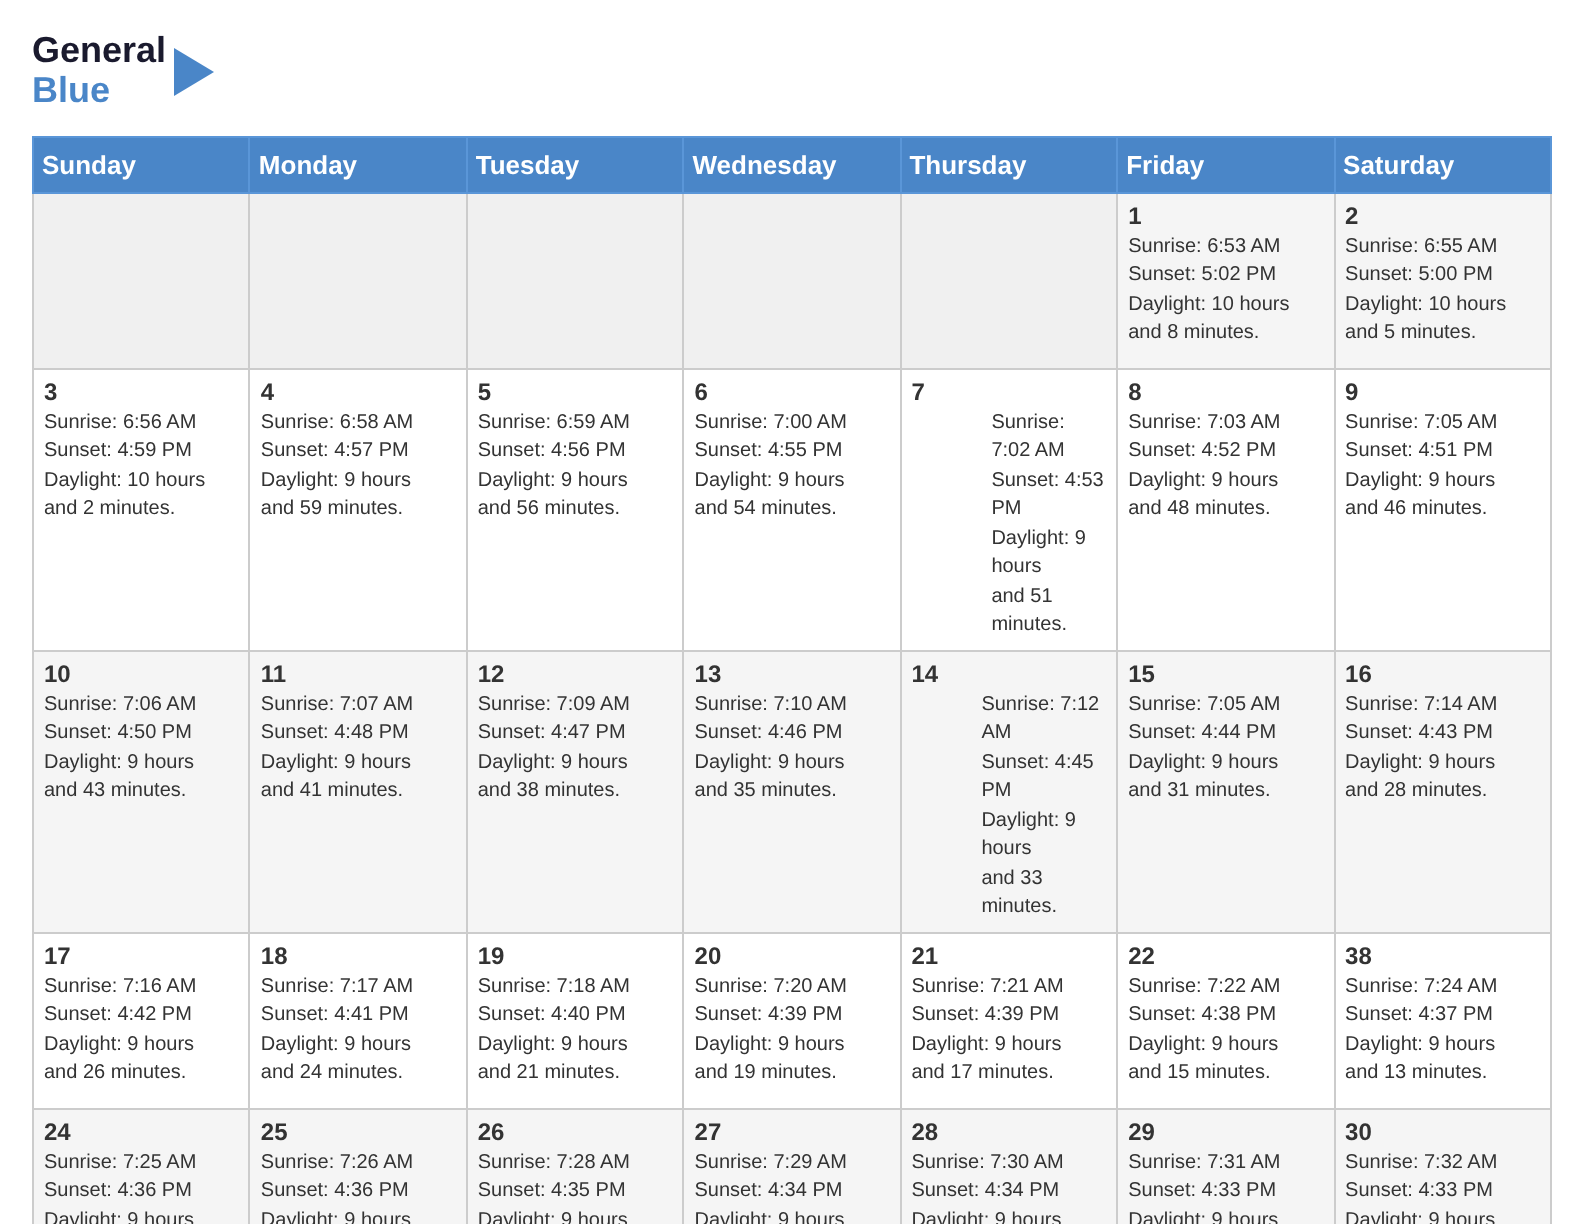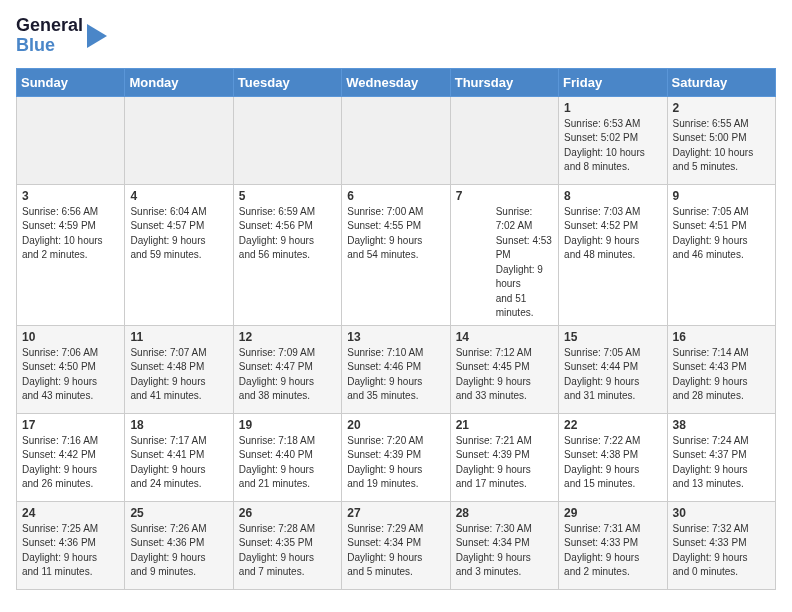--- a/index.html
+++ b/index.html
@@ -136,21 +136,21 @@
       <tr>
         <td>
           <span class="day-number">3</span>
           <div class="day-info" style="white-space: pre-line;">Sunrise: 6:56 AM
 Sunset: 4:59 PM
 Daylight: 10 hours
 and 2 minutes.</div>
         </td>
         <td>
           <span class="day-number">4</span>
-          <div class="day-info" style="white-space: pre-line;">Sunrise: 6:04 AM
+          <div class="day-info" style="white-space: pre-line;">Sunrise: 6:58 AM
 Sunset: 4:57 PM
 Daylight: 9 hours
 and 59 minutes.</div>
         </td>
         <td>
           <span class="day-number">5</span>
           <div class="day-info" style="white-space: pre-line;">Sunrise: 6:59 AM
 Sunset: 4:56 PM
 Daylight: 9 hours
 and 56 minutes.</div>
@@ -208,21 +208,21 @@
         </td>
         <td style="background-color: rgb(245, 245, 245);">
           <span class="day-number">13</span>
           <div class="day-info" style="white-space: pre-line;">Sunrise: 7:10 AM
 Sunset: 4:46 PM
 Daylight: 9 hours
 and 35 minutes.</div>
         </td>
         <td style="background-color: rgb(245, 245, 245);">
           <span class="day-number">14</span>
-          <div class="day-info" style="white-space: pre-line;">Sunrise: 7:12 AM
+          <div class="day-info" style="white-space: pre-line; margin-left: 35px;">Sunrise: 7:12 AM
 Sunset: 4:45 PM
 Daylight: 9 hours
 and 33 minutes.</div>
         </td>
         <td style="background-color: rgb(245, 245, 245);">
           <span class="day-number">15</span>
           <div class="day-info" style="white-space: pre-line;">Sunrise: 7:05 AM
 Sunset: 4:44 PM
 Daylight: 9 hours
 and 31 minutes.</div>

